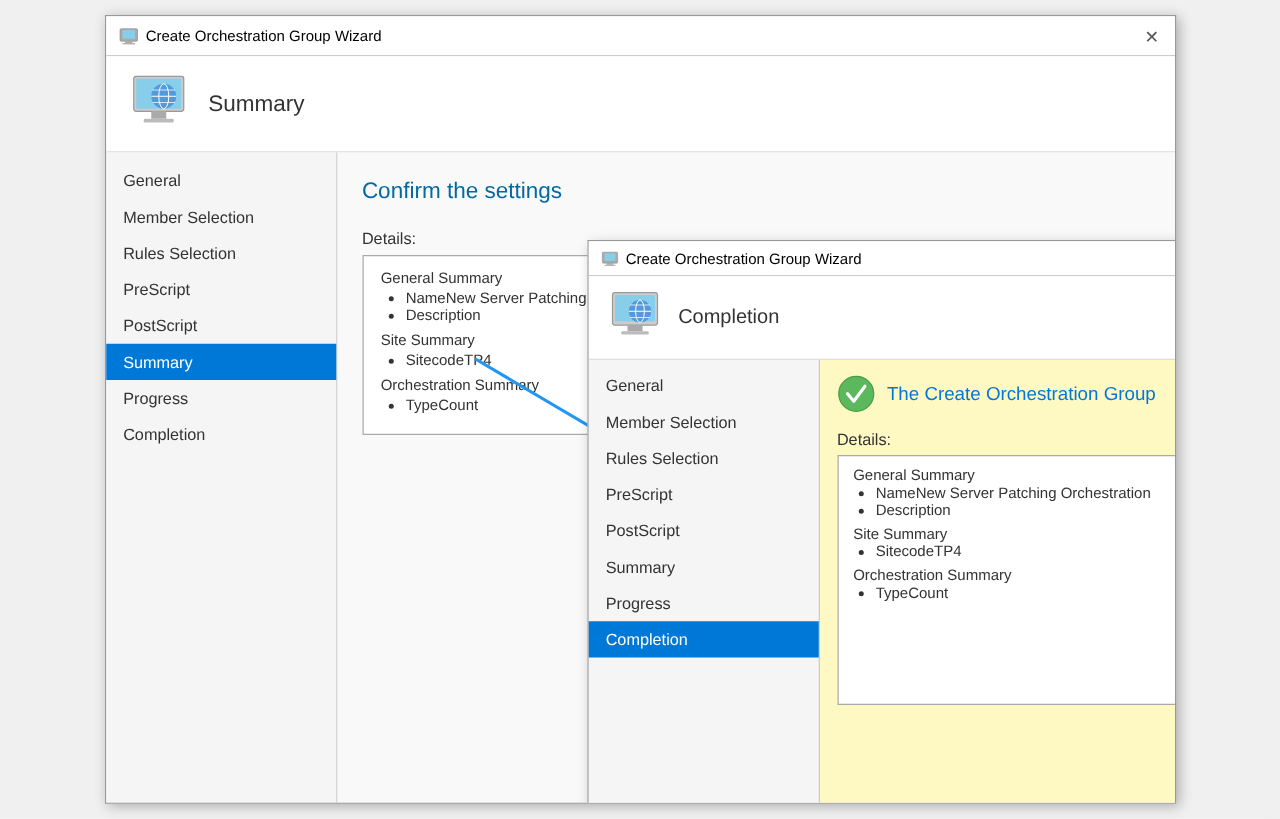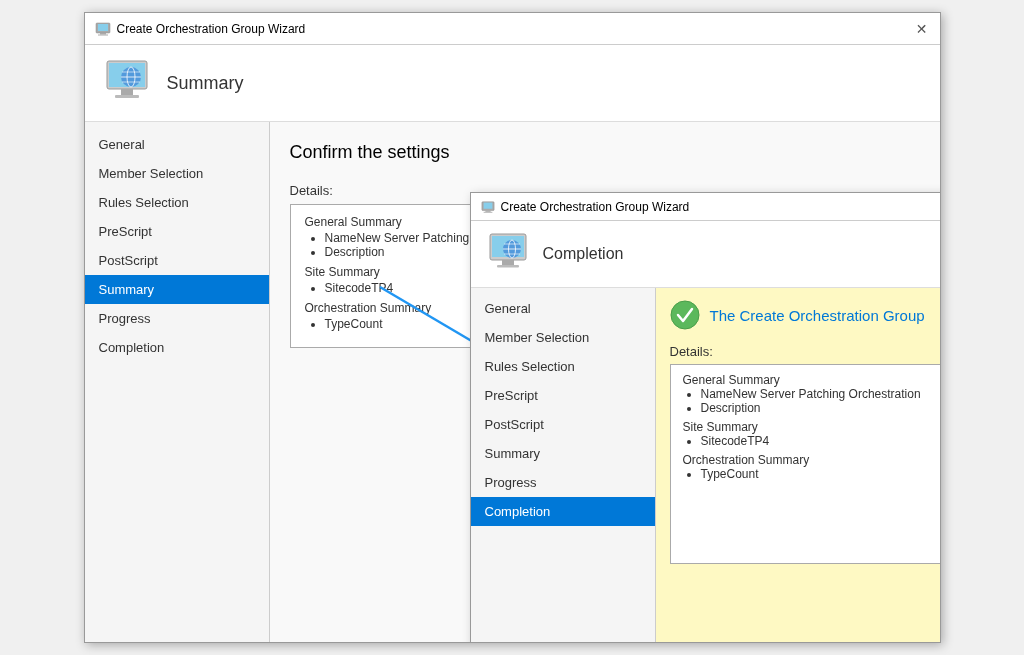--- a/index.html
+++ b/index.html
@@ -106,21 +106,21 @@
     
     .main-content {
       flex: 1;
       background: #f9f9f9;
       padding: 20px;
       overflow: hidden;
       position: relative;
     }
 
     .confirm-title {
-      color: #000000;
+      color: #0369a1;
       font-size: 18px;
       font-weight: 400;
       margin-bottom: 20px;
     }
 
     .details-label {
       font-size: 13px;
       color: #333;
       margin-bottom: 6px;
     }

